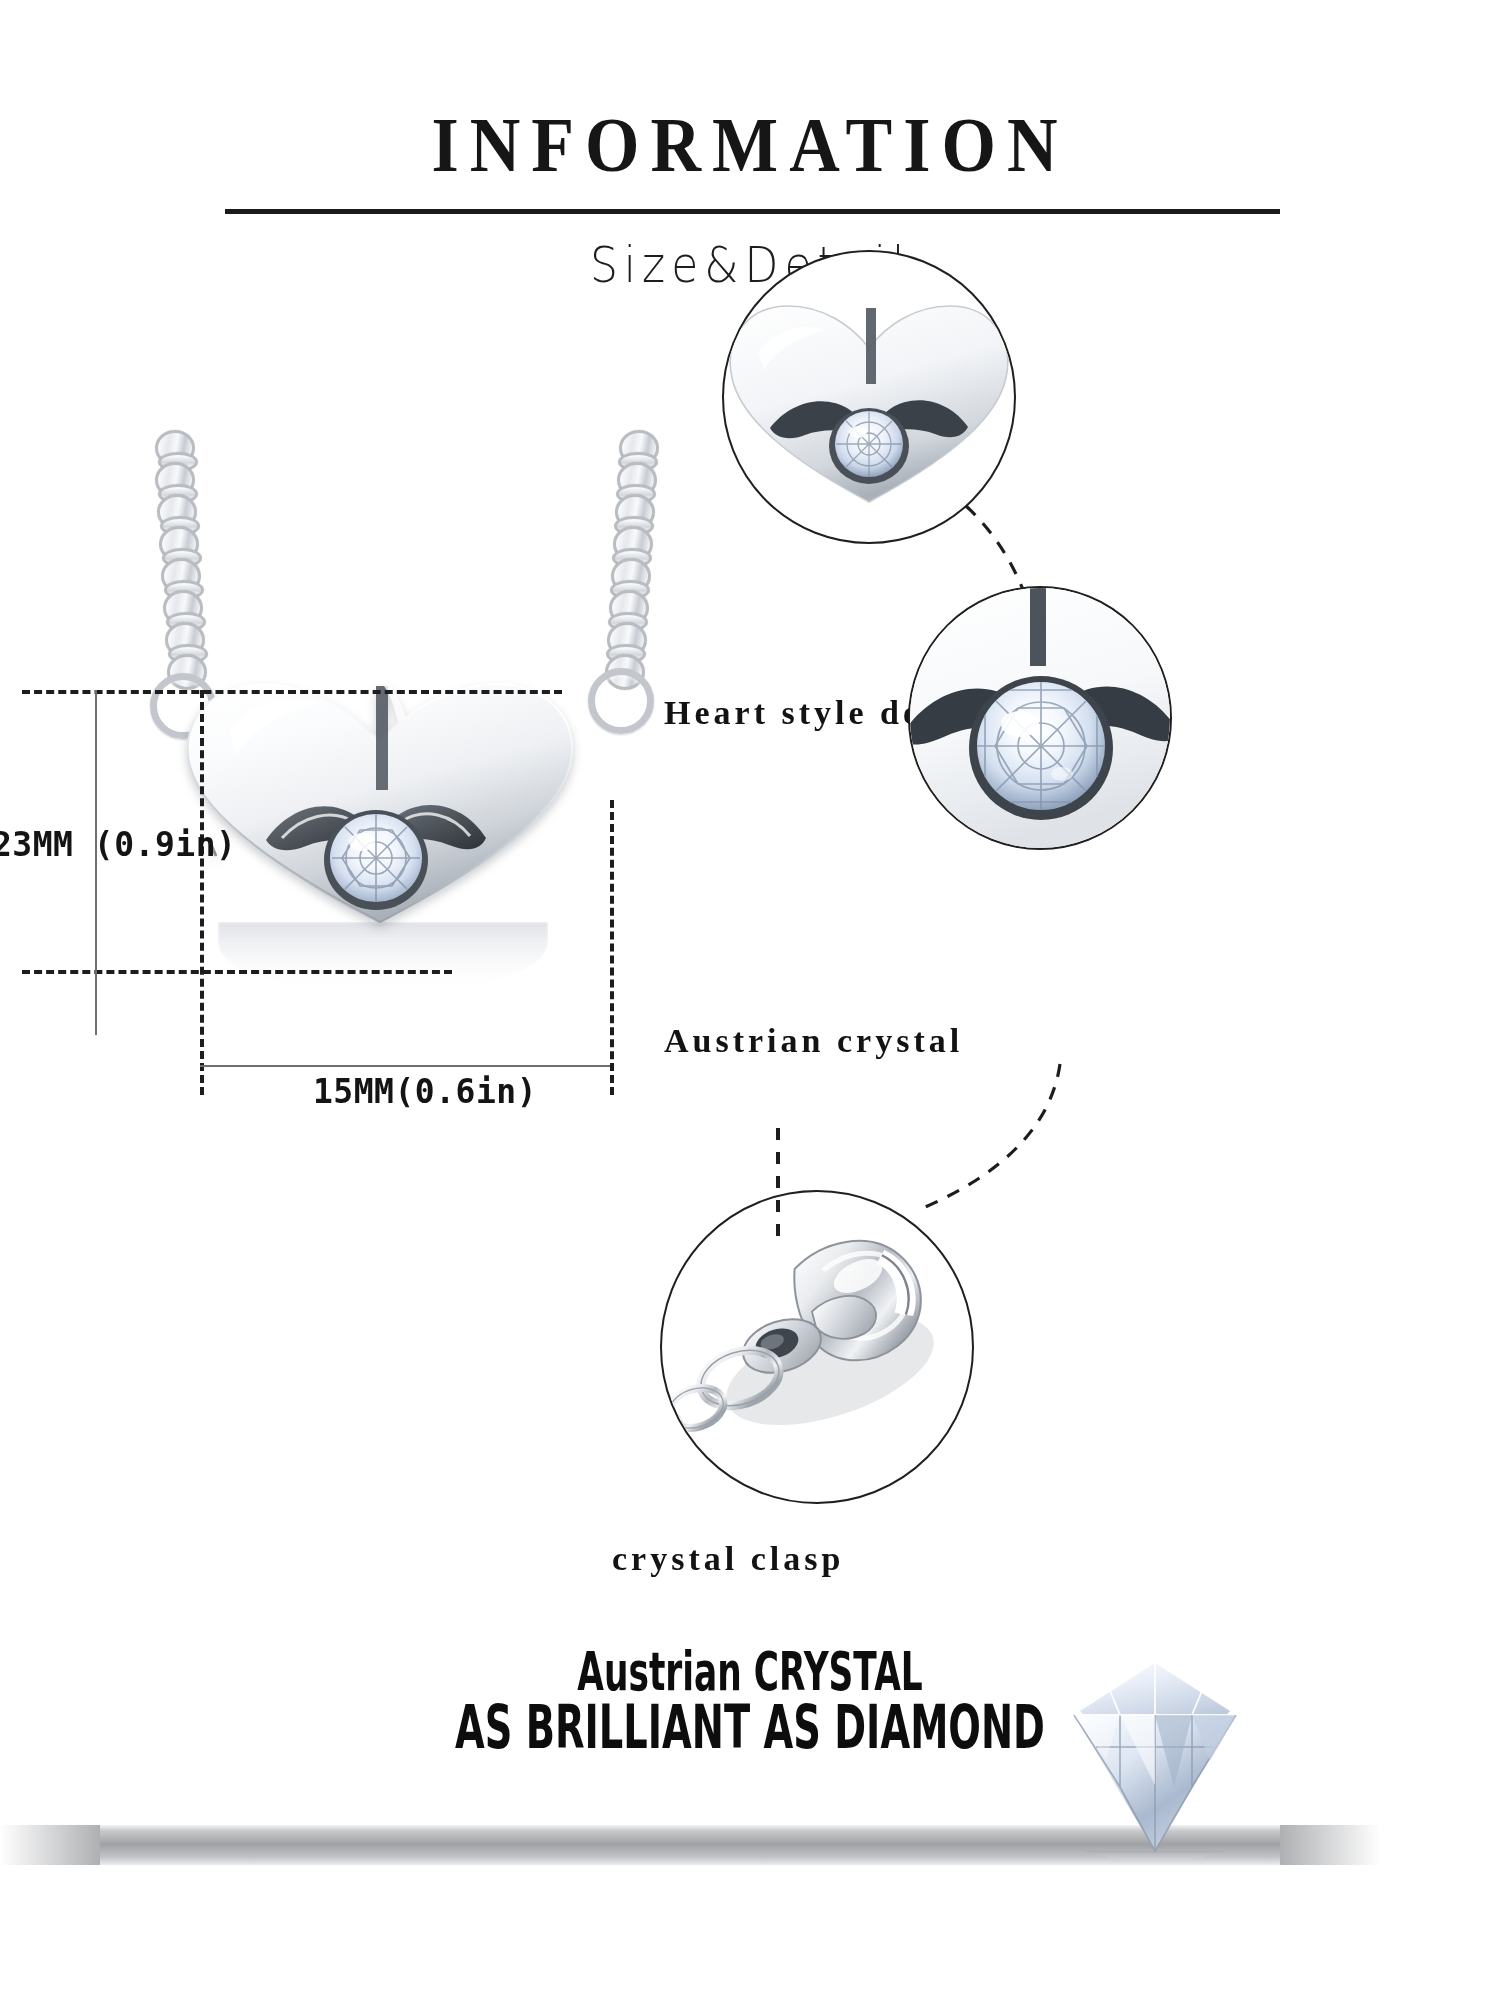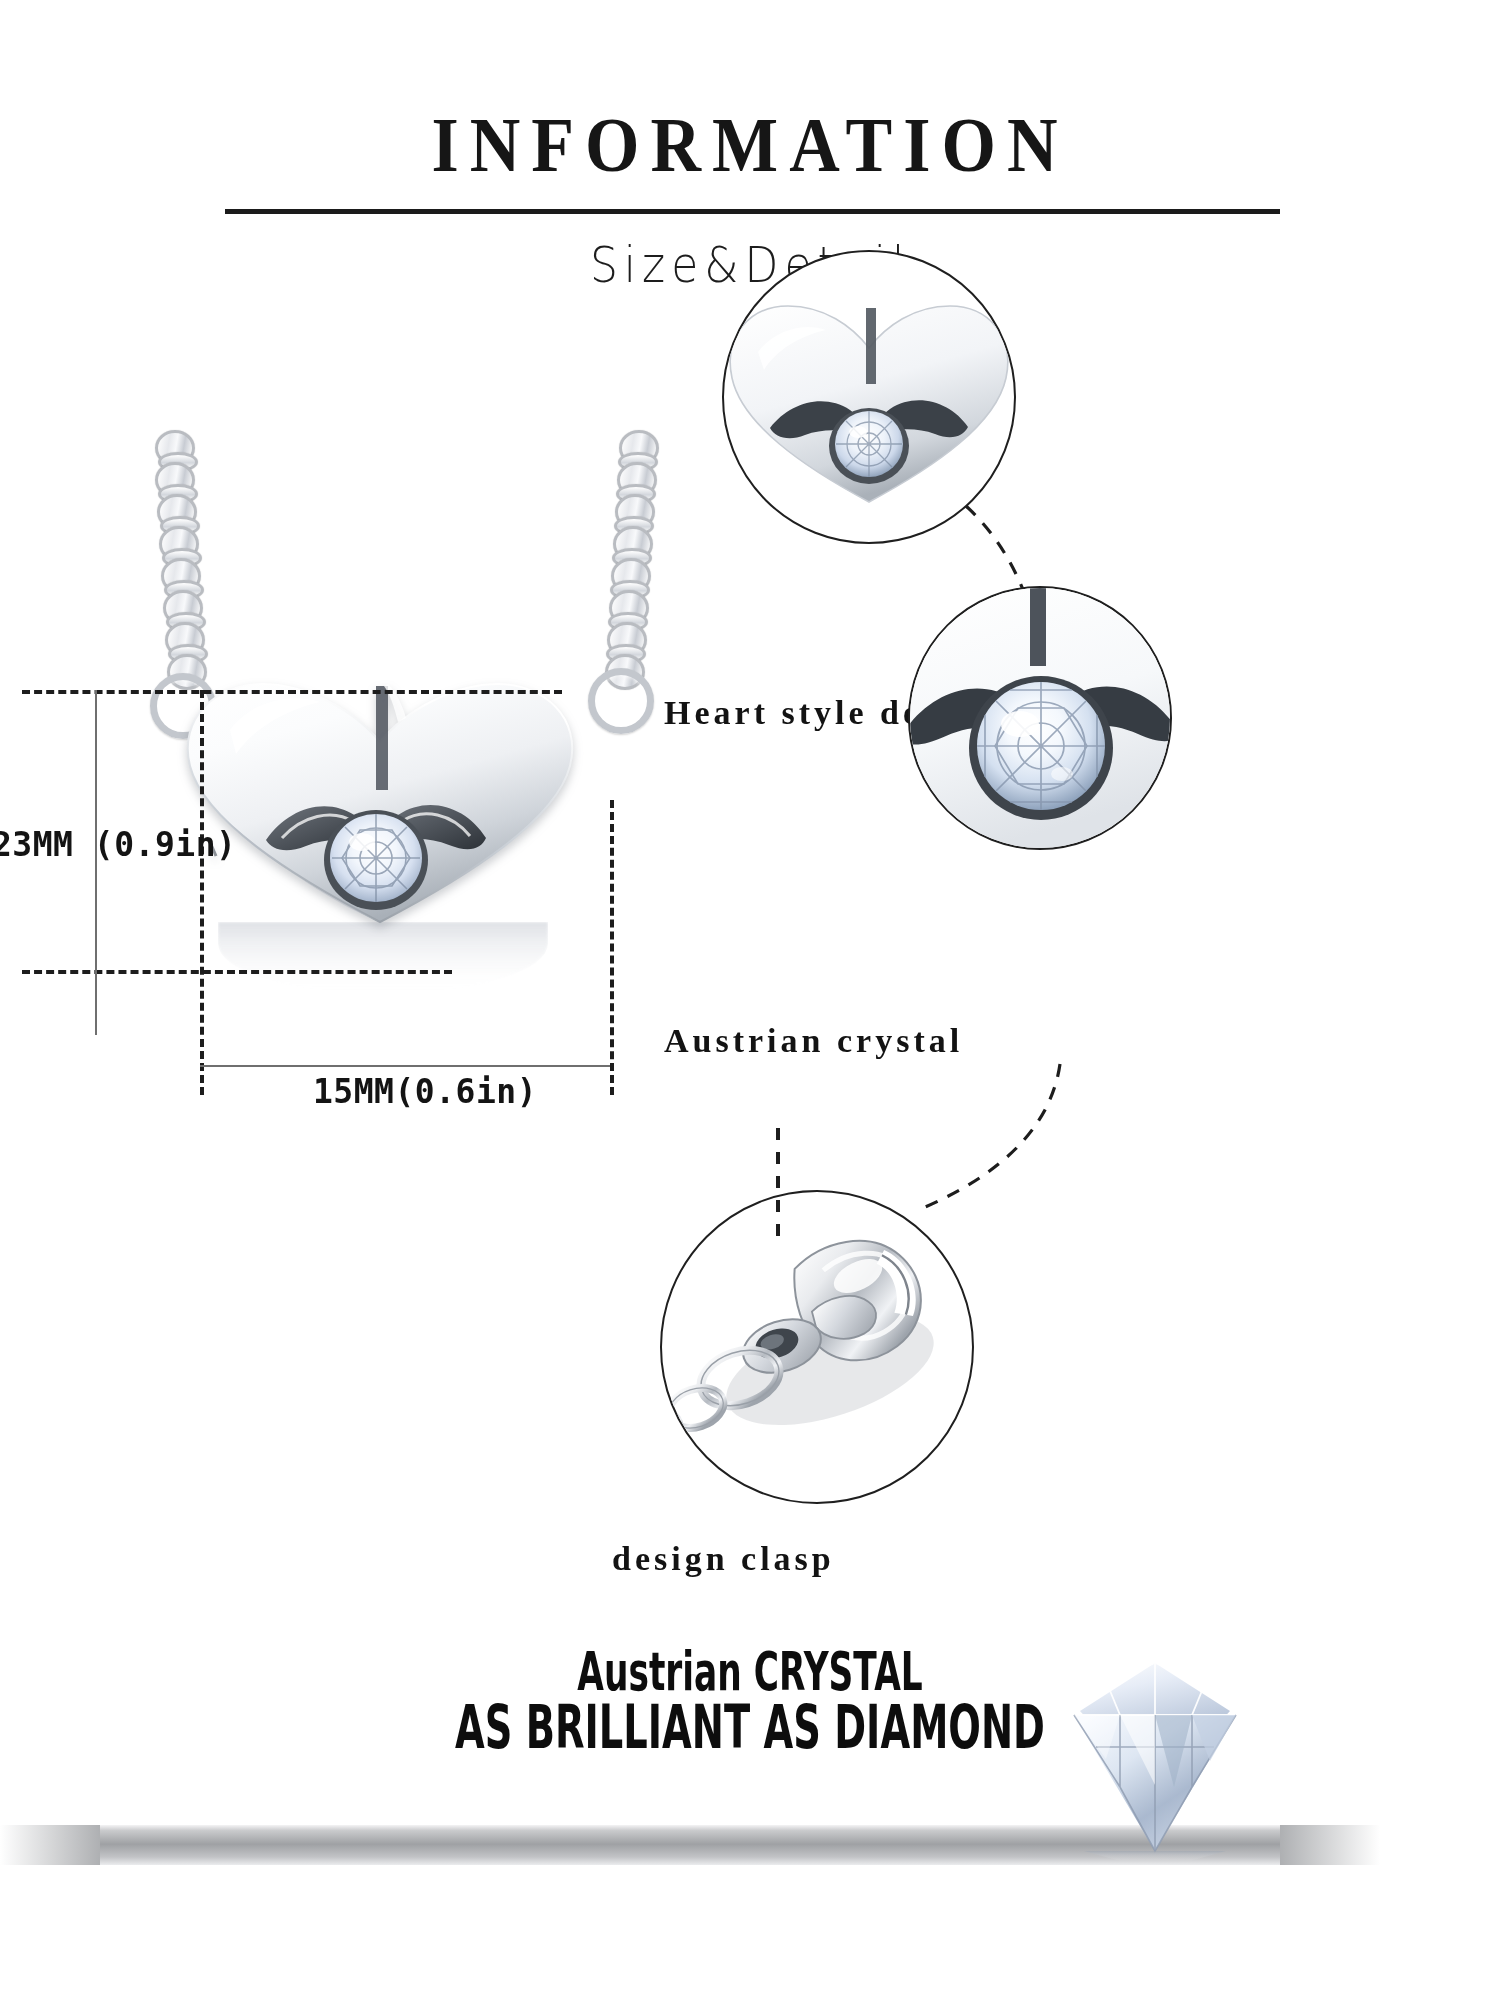--- a/index.html
+++ b/index.html
@@ -436,21 +436,21 @@
         <ellipse cx="34" cy="216" rx="28" ry="19" fill="none" stroke="#9aa0a8" stroke-width="1.2"></ellipse>
       </g>
       <g transform="rotate(-18 -8 238)">
         <ellipse cx="-8" cy="238" rx="26" ry="17" fill="none" stroke="url(#steel)" stroke-width="8"></ellipse>
       </g>
       <path d="M-30 252 L10 236" stroke="url(#steel)" stroke-width="7" fill="none"></path>
 
       <ellipse cx="196" cy="84" rx="26" ry="14" fill="#ffffff" opacity=".85" transform="rotate(-26 196 84)"></ellipse>
     </svg>
   </div>
-  <div class="callout-label" style="left:612px;top:1540px;">design clasp</div>
+  <div class="callout-label" style="left:612px;top:1540px;">crystal clasp</div>
 
   <div class="leader" style="left:768px;top:1128px;">
     <svg width="40" height="120" viewBox="0 0 40 120">
       <path d="M10 0 L10 118" fill="none" stroke="#1d1d1d" stroke-width="4" stroke-dasharray="12 12"></path>
     </svg>
   </div>
 
   <div class="banner">
     <div class="banner-line l1">Austrian CRYSTAL</div>
     <div class="banner-line l2">AS BRILLIANT AS DIAMOND</div>

